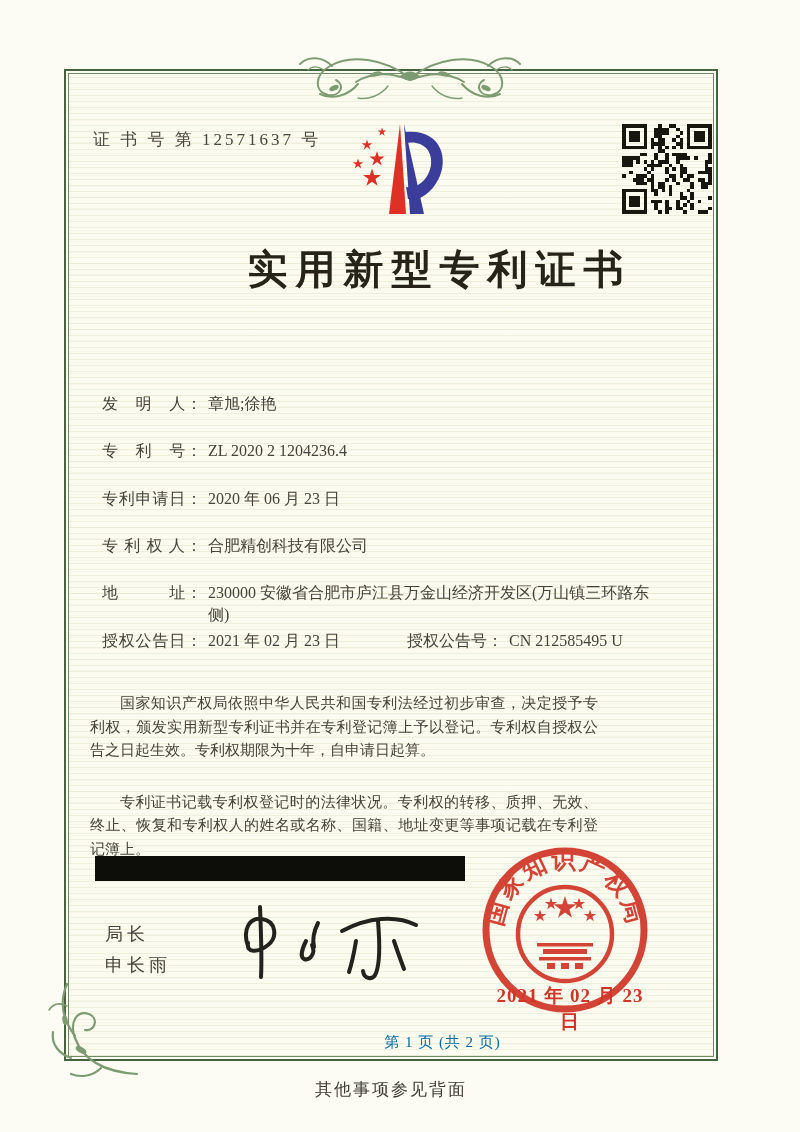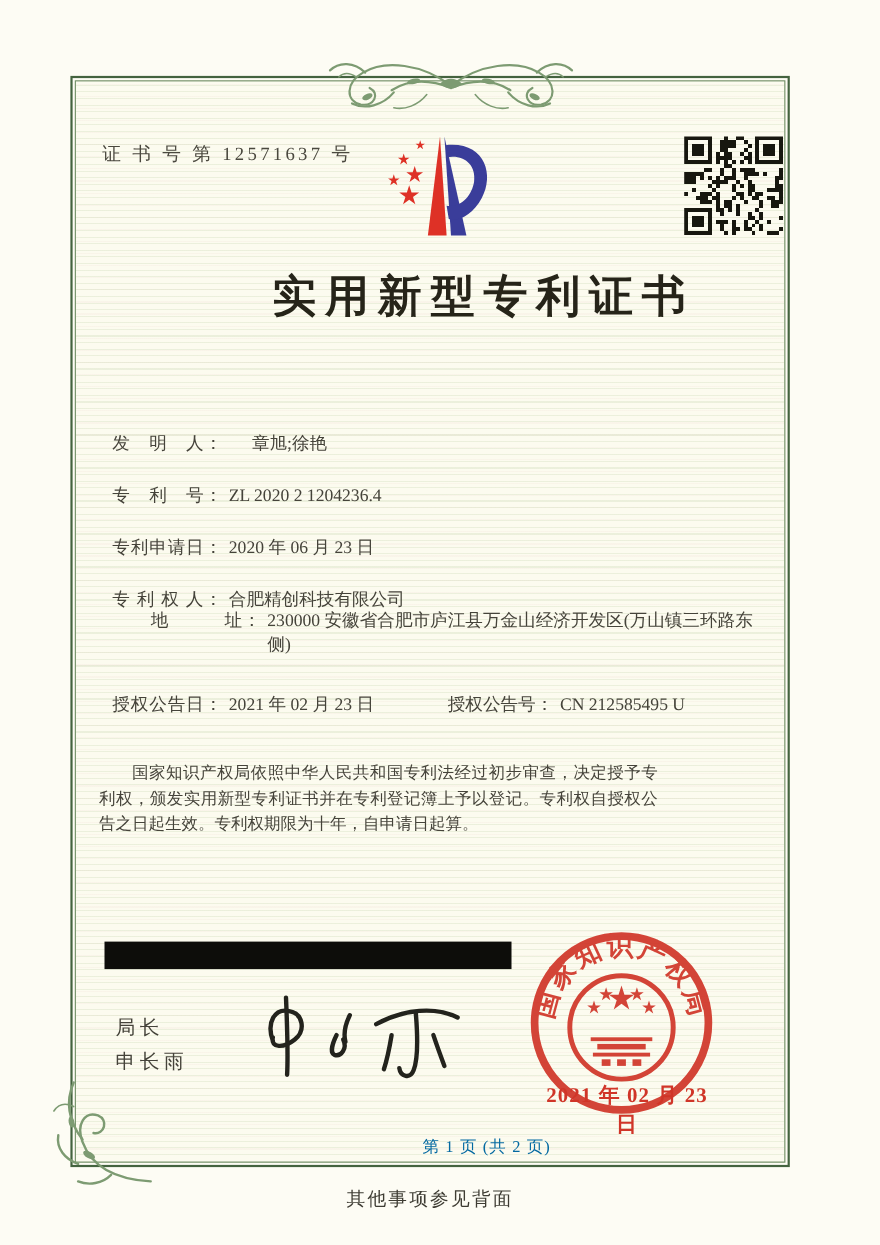--- a/index.html
+++ b/index.html
@@ -53,22 +53,22 @@
     text-align:center;font-size:40px;font-weight:bold;
     letter-spacing:8px;color:#262419;
   }
   .row{
     position:absolute;left:102px;width:562px;
     display:flex;align-items:flex-start;
     font-size:16px;line-height:22px;color:var(--text-dark);
   }
   .row .lbl{flex:0 0 100px;text-align:justify;text-align-last:justify;white-space:nowrap;overflow:visible;}
   .row .val{margin-left:6px;max-width:450px;}
-  .row1{top:344px;} .row2{top:393px;gap:21px;} .row3{top:440px;}
-  .row4{top:488px;align-items:center;} .row5{top:535px;} .row6{top:554px;margin-left:35px;} .row7{top:630px;}
+  .row1{top:344px;} .row2{top:393px;} .row3{top:440px;}
+  .row4{top:488px;align-items:center;} .row5{top:535px;} .row6{top:582px;} .row7{top:630px;}
   .row7{display:block;}
   .row7 .pair{display:inline-flex;}
   .row7 .pair2{position:absolute;left:305px;top:0;}
 
   .paragraphs{
     position:absolute;left:90px;top:664px;width:508px;
     font-size:15px;line-height:23.5px;text-align:justify;color:var(--text-dark);
   }
   .paragraphs p{text-indent:2em;margin-top:28px;}
 
@@ -461,20 +461,21 @@
       <span class="val">2021 年 02 月 23 日</span>
     </span>
     <span class="pair pair2">
       <span>授权公告号：</span>
       <span class="val">CN 212585495 U</span>
     </span>
   </div>
 
   <div class="paragraphs">
     <p>国家知识产权局依照中华人民共和国专利法经过初步审查，决定授予专利权，颁发实用新型专利证书并在专利登记簿上予以登记。专利权自授权公告之日起生效。专利权期限为十年，自申请日起算。</p>
+    <p>专利证书记载专利权登记时的法律状况。专利权的转移、质押、无效、终止、恢复和专利权人的姓名或名称、国籍、地址变更等事项记载在专利登记簿上。</p>
   </div>
 
   <div class="redaction-bar"></div>
 
   <div class="officer-title">局长</div>
   <div class="officer-name">申长雨</div>
 
   <svg class="signature" viewBox="0 0 200 86">
     <g fill="none" stroke="#23231d" stroke-width="4" stroke-linecap="round" stroke-linejoin="round">
       <path d="M20,45 C14,28 22,16 34,18 C48,20 50,36 40,44 C30,52 18,52 20,42"></path>

